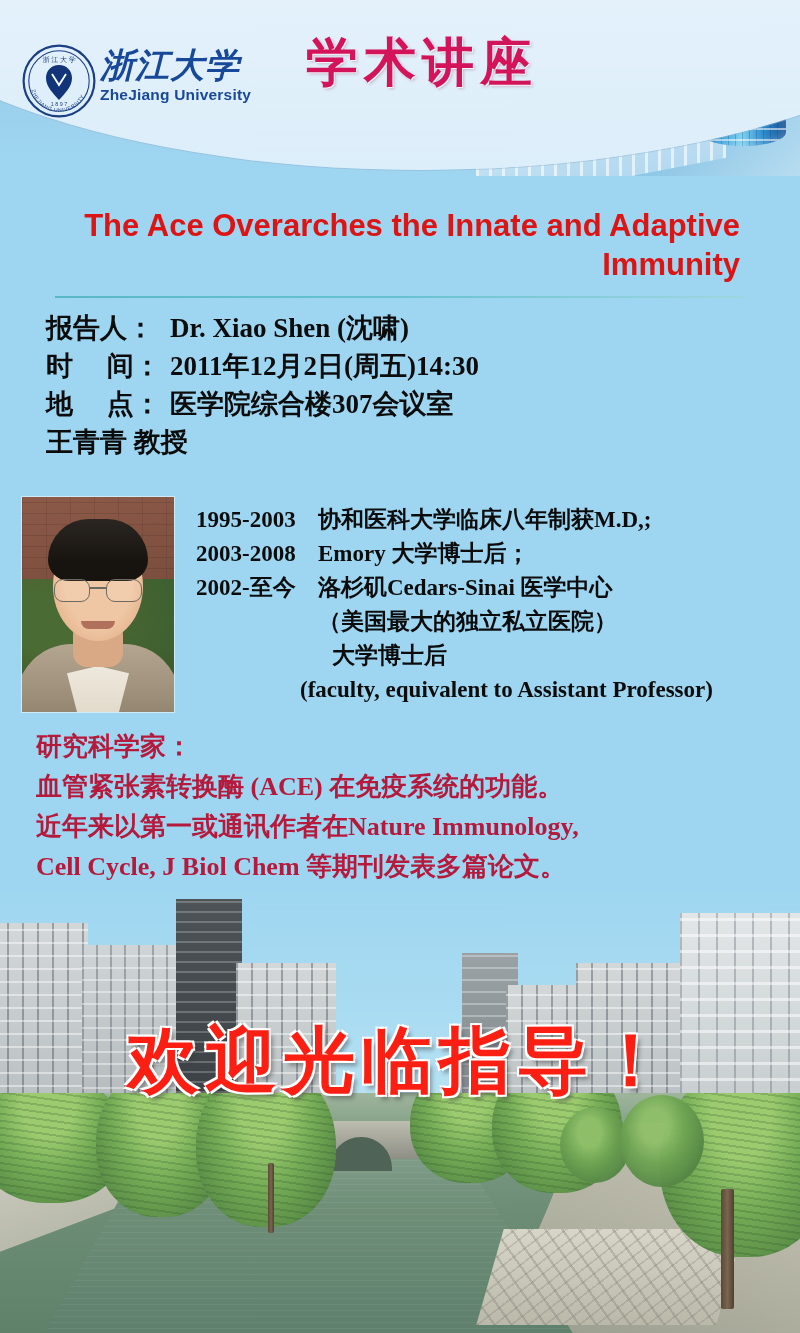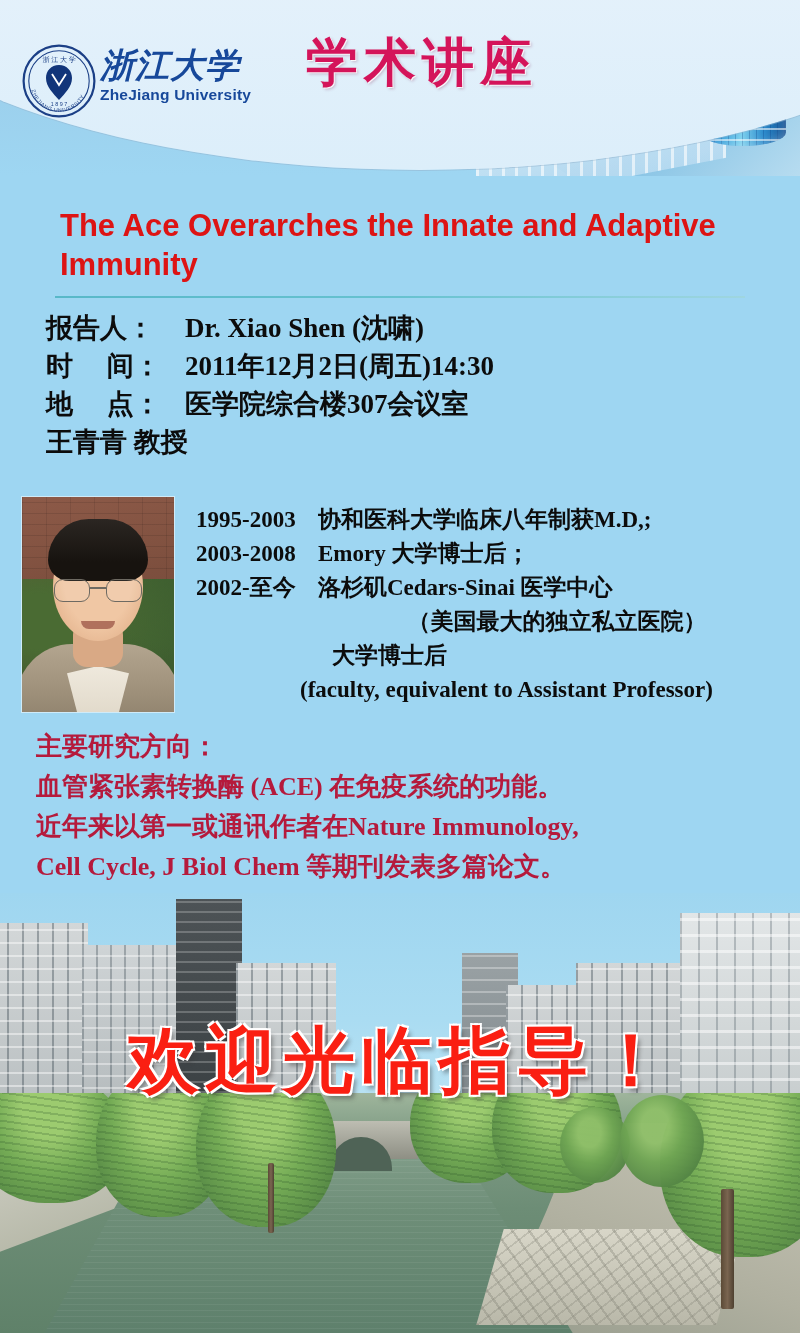--- a/index.html
+++ b/index.html
@@ -166,21 +166,21 @@
     text-shadow: 1px 1px 0 rgba(255,255,255,0.85),
                  2px 2px 3px rgba(120,20,70,0.25);
   }
 
   
   .talk-title {
     position: absolute;
     left: 60px;
     top: 206px;
     width: 680px;
-    text-align: left;
+    text-align: right;
     font-family: "Liberation Sans", sans-serif;
     font-size: 31px;
     font-weight: bold;
     line-height: 39px;
     color: #dd1414;
   }
   .rule {
     position: absolute;
     left: 55px;
     top: 296px;
@@ -198,21 +198,20 @@
   }
   .info-row {
     display: flex;
     align-items: baseline;
     height: 38px;
     font-family: "Liberation Serif", serif;
     font-size: 27px;
     font-weight: bold;
     color: #0c0c0c;
     white-space: nowrap;
-    gap: 15px;
   }
   .info-label {
     width: 124px;
     flex: 0 0 124px;
   }
   .info-label.spaced {
     letter-spacing: 0;
   }
   .info-value { flex: 1 1 auto; }
 
@@ -327,21 +326,21 @@
     font-size: 23px;
     font-weight: bold;
     color: #0c0c0c;
     line-height: 34px;
     white-space: nowrap;
   }
   .cv-row { display: flex; }
   .cv-year { width: 122px; flex: 0 0 122px; }
   .cv-text { flex: 1 1 auto; }
   .cv-line { display: block; }
-  .cv-line.ind1 { padding-left: 122px; text-align: center; }
+  .cv-line.ind1 { padding-left: 122px; }
   .cv-line.ind2 { padding-left: 136px; }
   .cv-line.ind3 { padding-left: 104px; }
 
   
   .research {
     position: absolute;
     left: 36px;
     top: 727px;
     width: 730px;
     font-family: "Liberation Serif", serif;
@@ -587,21 +586,21 @@
     <div class="cv-row">
       <span class="cv-year">2002-至今</span>
       <span class="cv-text">洛杉矶Cedars-Sinai 医学中心</span>
     </div>
     <span class="cv-line ind1">（美国最大的独立私立医院）</span>
     <span class="cv-line ind2">大学博士后</span>
     <span class="cv-line ind3">(faculty, equivalent to Assistant Professor)</span>
   </div>
 
   <div class="research">
-    <div>主要研究方向：</div>
+    <div>研究科学家：</div>
     <div>血管紧张素转换酶 (ACE) 在免疫系统的功能。</div>
     <div>近年来以第一或通讯作者在Nature Immunology,</div>
     <div>Cell Cycle, J Biol Chem 等期刊发表多篇论文。</div>
   </div>
 
   <div class="campus">
     <div class="campus-sky"></div>
 
     <div class="bldg b1"></div>
     <div class="bldg b2"></div>

